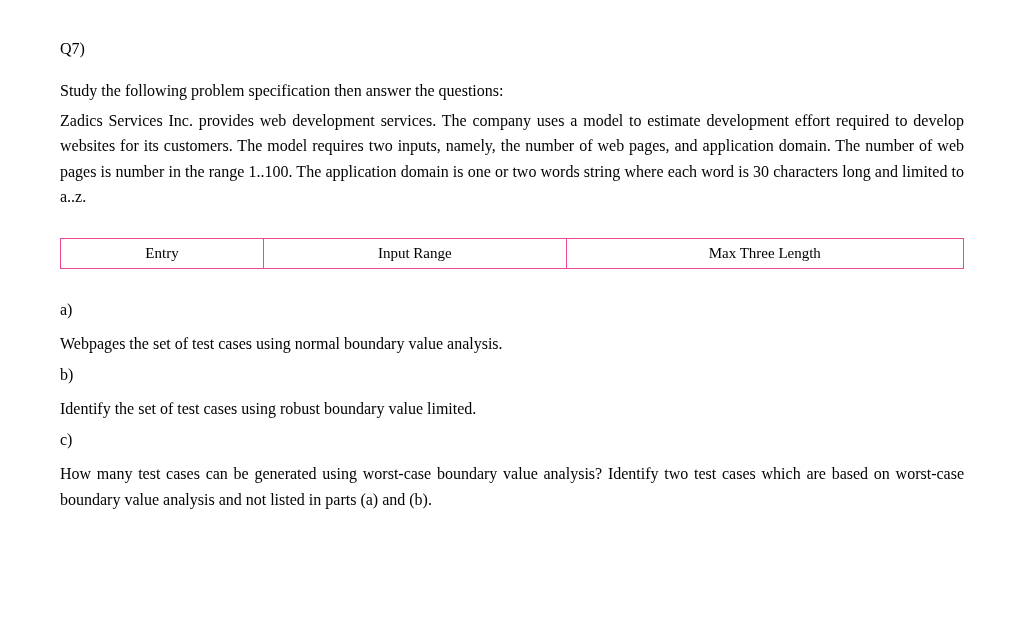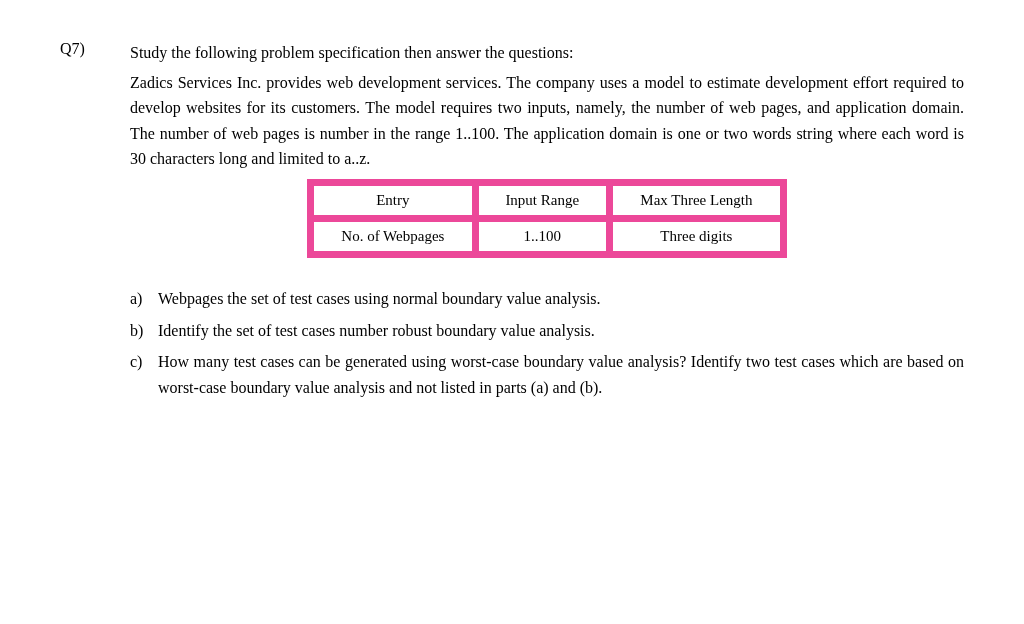--- a/index.html
+++ b/index.html
@@ -1,18 +1,19 @@
 <!DOCTYPE html>
 <html><head>
   <meta charset="utf-8">
   <style>
     * {
       margin: 0;
       padding: 0;
       box-sizing: border-box;
+      flex-direction: column;
     }
 
     body {
       background: #ffffff;
       font-family: 'Times New Roman', Times, serif;
       font-size: 16px;
       color: #000000;
       width: 1024px;
       min-height: 624px;
       padding: 40px 60px;
@@ -30,40 +31,40 @@
       font-size: 16px;
     }
 
     .question-content {
       flex: 1;
     }
 
     .question-text {
       text-align: justify;
       line-height: 1.6;
-      margin-bottom: 7px;
+      margin-bottom: 28px;
     }
 
     .question-text p {
       margin-bottom: 4px;
     }
 
     .table-container {
       display: flex;
       justify-content: center;
       margin-bottom: 28px;
     }
 
     table {
       border-collapse: collapse;
       min-width: 480px;
     }
 
     table th, table td {
-      border: 7px solid #ec4899;
+      border: 1px solid #ec4899;
       padding: 6px 24px;
       text-align: center;
       font-size: 15px;
     }
 
     table th {
       font-weight: normal;
     }
 
     .parts-list {
@@ -102,37 +103,32 @@
     <div class="table-container">
       <table>
         <thead>
           <tr>
             <th>Entry</th>
             <th>Input Range</th>
             <th>Max Three Length</th>
           </tr>
         </thead>
         <tbody>
-          <tr>
-            <td>No. of Webpages</td>
-            <td>1..100</td>
-            <td>Three digits</td>
-          </tr>
         </tbody>
       </table>
     </div>
 
     <ul class="parts-list">
       <li>
         <span class="part-label">a)</span>
         <span class="part-content">Webpages the set of test cases using normal boundary value analysis.</span>
       </li>
       <li>
         <span class="part-label">b)</span>
-        <span class="part-content">Identify the set of test cases number robust boundary value analysis.</span>
+        <span class="part-content">Identify the set of test cases using robust boundary value limited.</span>
       </li>
       <li>
         <span class="part-label">c)</span>
         <span class="part-content">How many test cases can be generated using worst-case boundary value analysis? Identify two test cases which are based on worst-case boundary value analysis and not listed in parts (a) and (b).</span>
       </li>
     </ul>
   </div>
 </div>
 
 </body></html>

